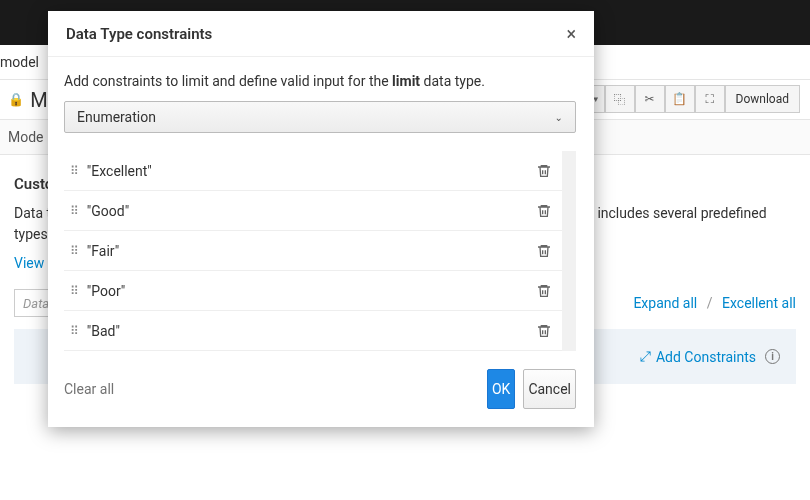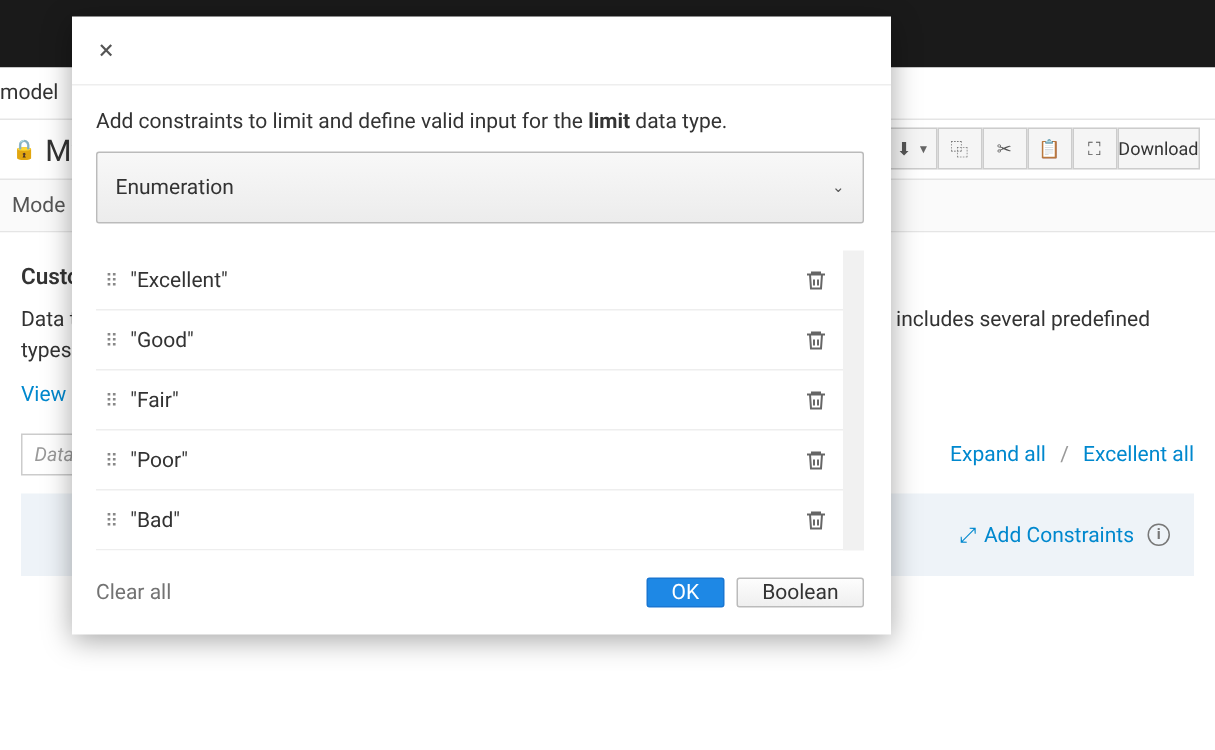--- a/index.html
+++ b/index.html
@@ -56,21 +56,21 @@
     background: #f5f5f5;
     display: flex;
     align-items: center;
     justify-content: center;
     font-size: 12px;
     color: #555;
     padding: 0 6px;
   }
   .tb-btn.dropdown { padding-right: 4px; }
   .tb-caret { font-size: 8px; margin-left: 4px; color: #666; }
-  .tb-download { padding: 0 0; color: #333; }
+  .tb-download { padding: 0 10px; color: #333; }
   .subtabs {
     height: 35px;
     background: #fafafa;
     border-bottom: 1px solid #e5e5e5;
     display: flex;
     align-items: center;
     padding-left: 8px;
     color: #555;
     font-size: 14px;
   }
@@ -174,21 +174,21 @@
   }
   .modal-body {
     padding: 16px 18px 0 16px;
   }
   .intro-line { font-size: 14px; color: #333; margin-bottom: 12px; }
   .intro-line b { font-weight: 700; }
   .label-line { font-size: 14px; color: #333; margin-bottom: 8px; }
   .select {
     border: 1px solid #bbb;
     background: linear-gradient(#f8f8f8,#ececec);
-    height: 48px;
+    height: 32px;
     border-radius: 2px;
     display: flex;
     align-items: center;
     justify-content: space-between;
     padding: 0 12px;
     font-size: 14px;
     color: #333;
   }
   .select-chevron { font-size: 10px; color: #555; }
   .enum-list {
@@ -248,22 +248,22 @@
     justify-content: space-between;
     margin-top: 8px;
   }
   .clear-all {
     color: #737373;
     font-size: 14px;
     cursor: pointer;
   }
   .btns { display: flex; gap: 8px; }
   .btn {
-    height: 20px;
-    padding: 0 16px;
+    height: 40px;
+    padding: 0 4px;
     border-radius: 2px;
     font-size: 14px;
     display: flex;
     align-items: center;
     justify-content: center;
     border: 1px solid transparent;
     cursor: pointer;
   }
   .btn-primary {
     background: #1e88e5;
@@ -340,20 +340,21 @@
     <div class="add-constraints">
       <span>⤢</span>
       <span>Add Constraints</span>
       <span class="info-circle">i</span>
     </div>
   </div>
 </div>
 
 <div class="modal">
   <div class="modal-header">
+    <span class="modal-title">Data Type constraints</span>
     <span class="modal-close">×</span>
   </div>
   <div class="modal-body">
     <div class="intro-line">
       <span>Add constraints to limit and define valid input for the </span><b>limit</b><span> data type.</span>
     </div>
     <div class="select">
       <span>Enumeration</span>
       <span class="select-chevron">⌄</span>
     </div>
@@ -410,17 +411,17 @@
       </div>
     </div>
   </div>
   <div class="modal-footer">
     <span class="clear-all">Clear all</span>
     <div class="btns">
       <div class="btn btn-primary">
         <span>OK</span>
       </div>
       <div class="btn btn-default">
-        <span>Boolean</span>
+        <span>Cancel</span>
       </div>
     </div>
   </div>
 </div>
 
 </body></html>

